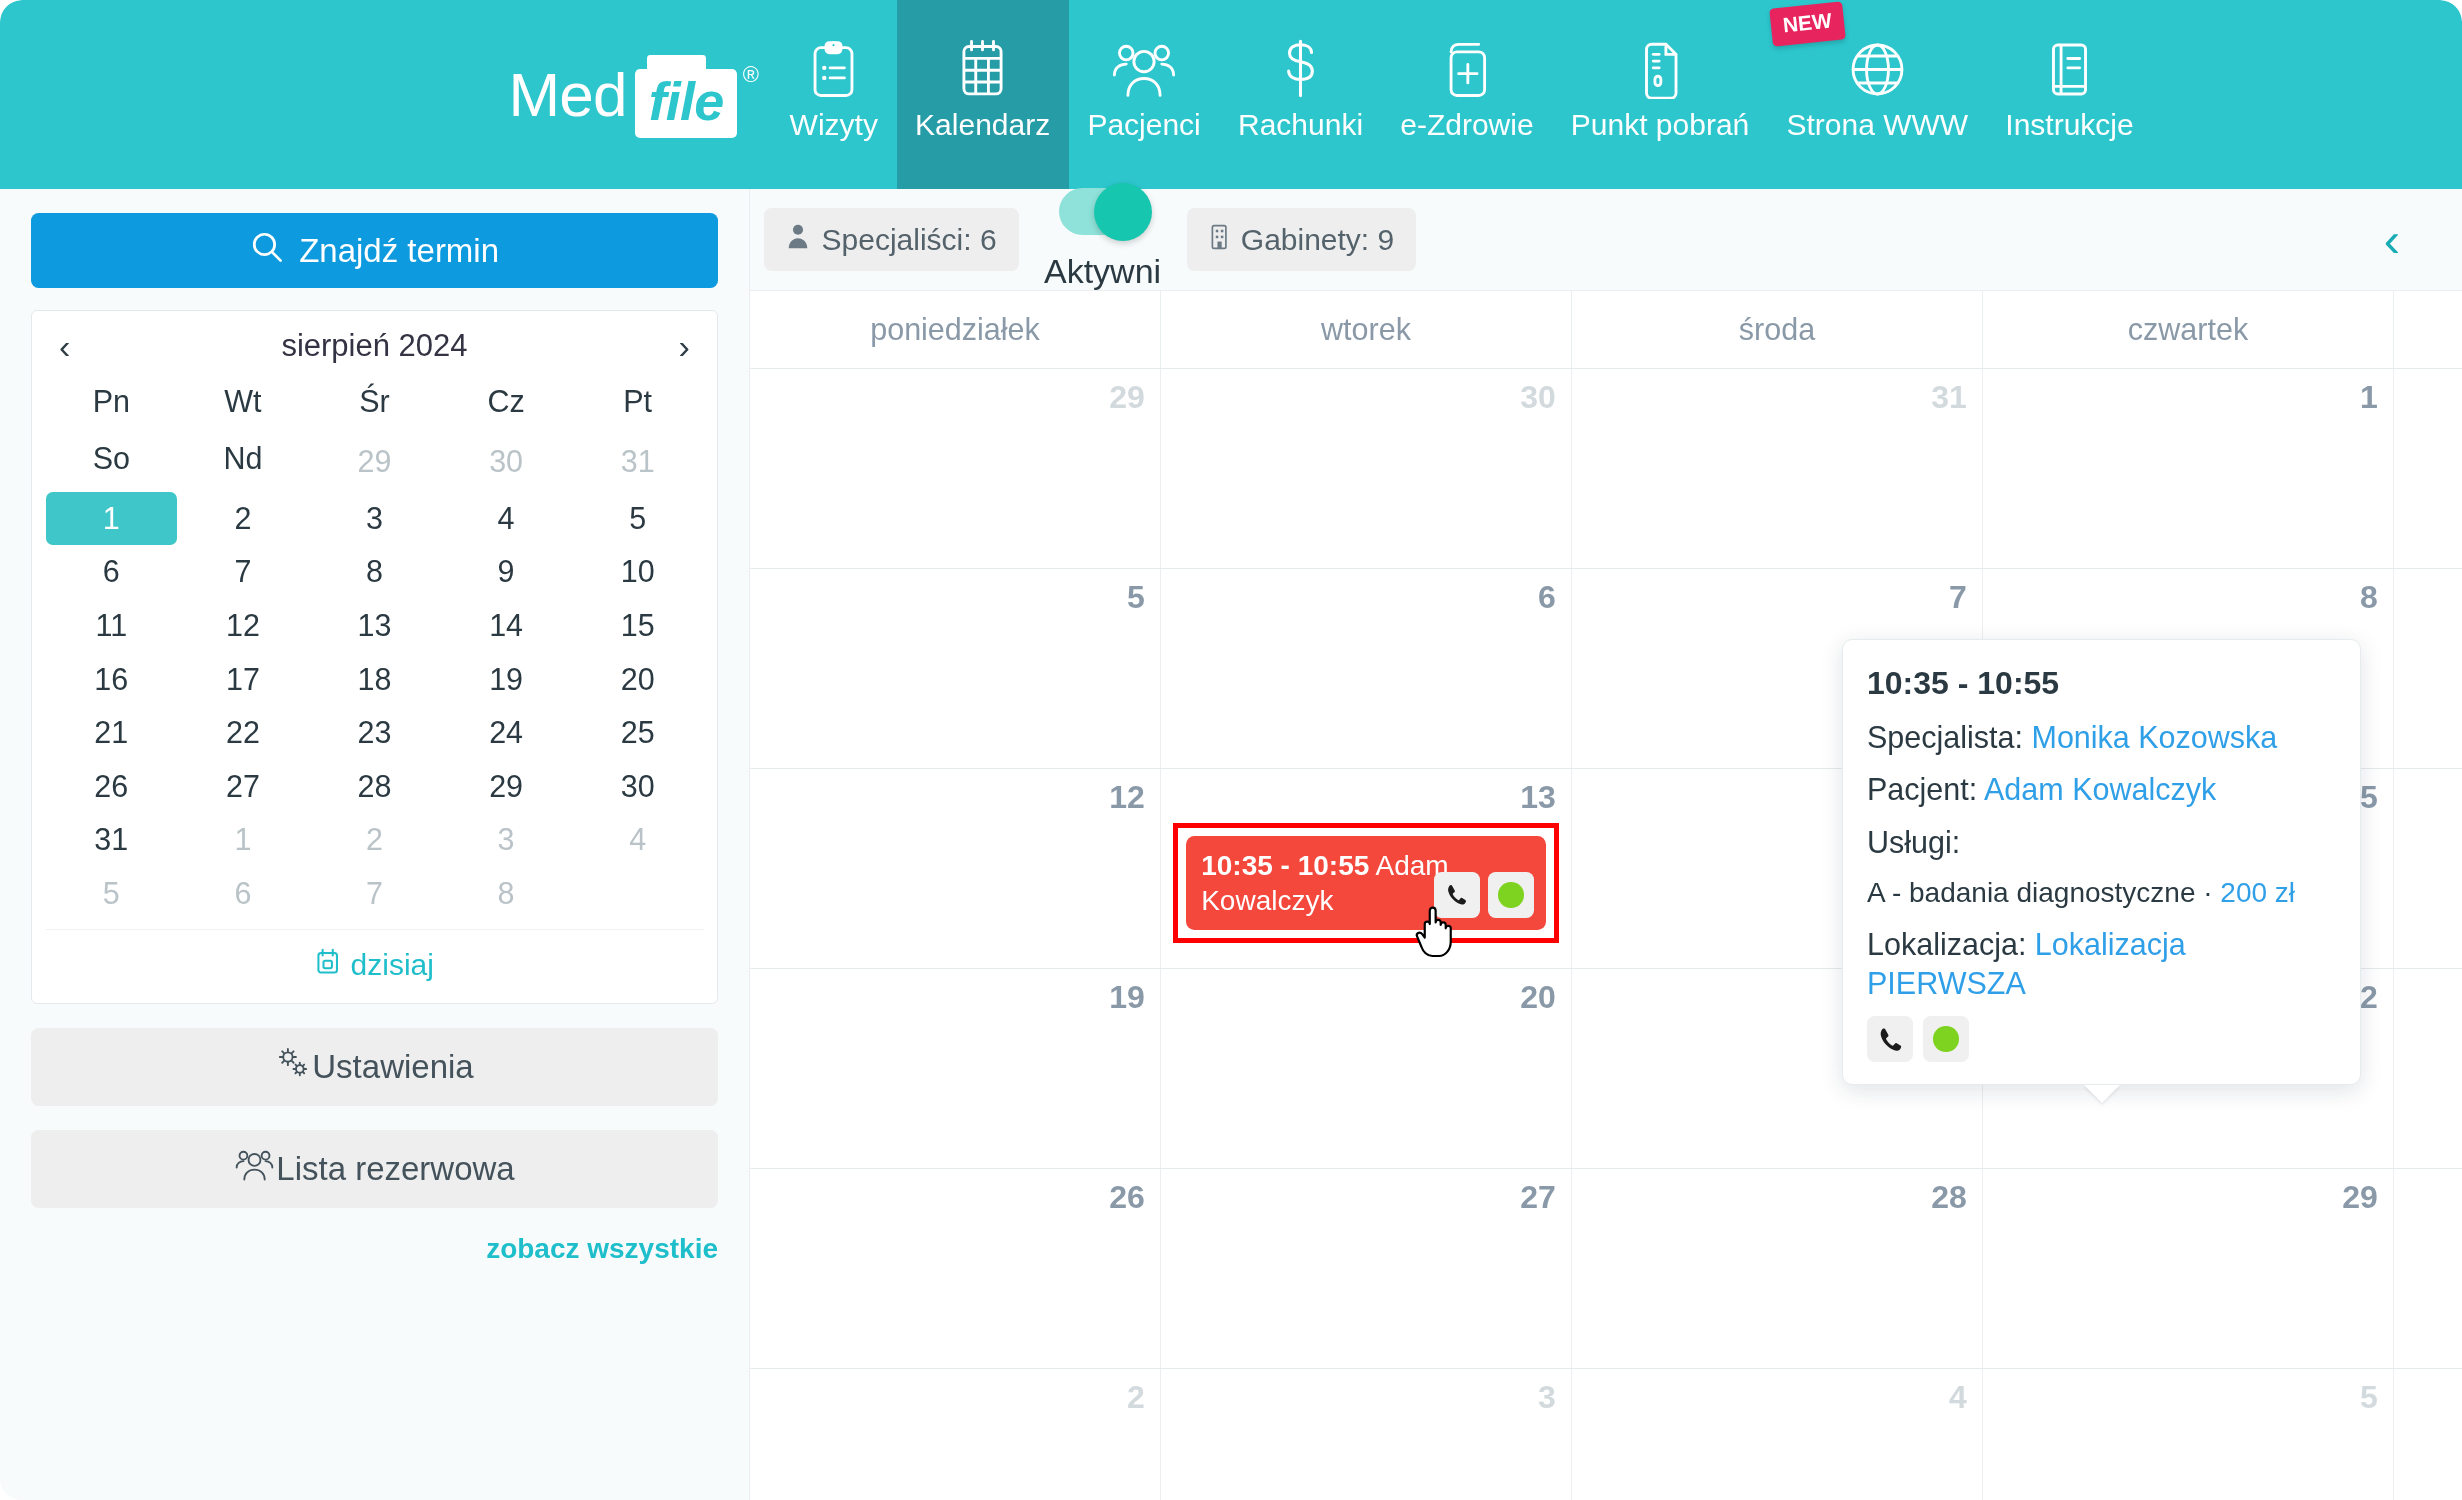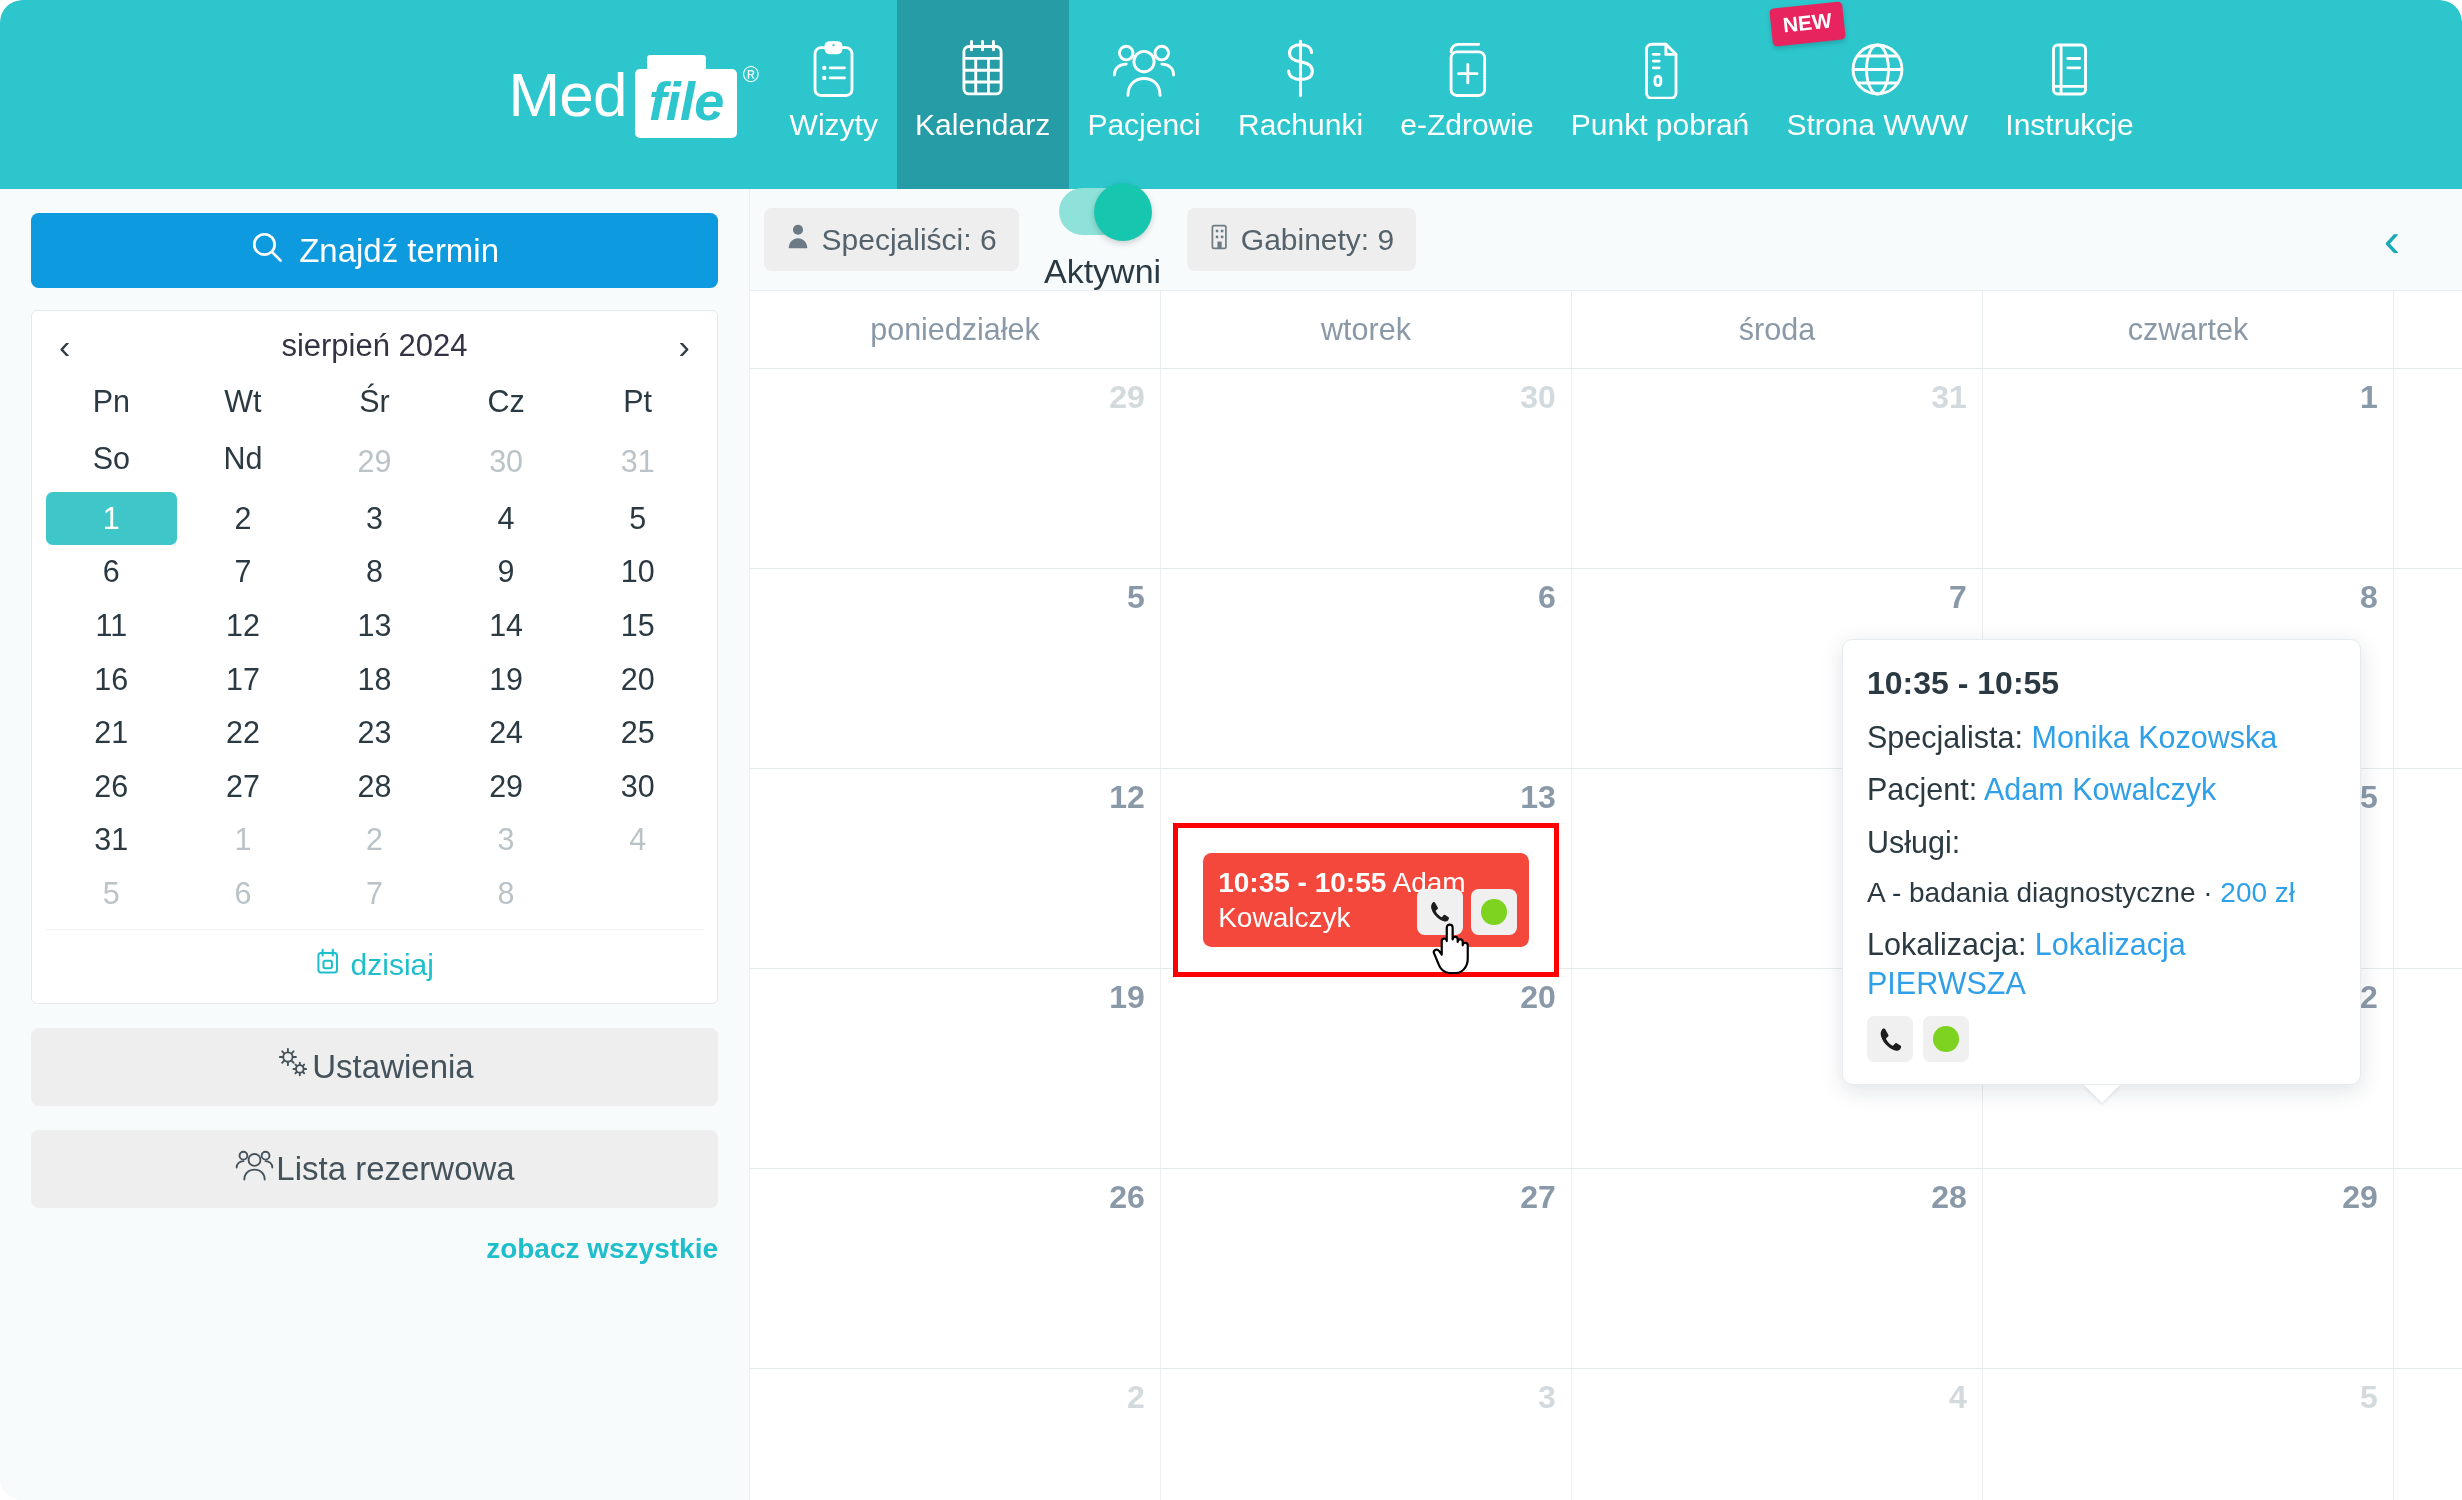--- a/index.html
+++ b/index.html
@@ -227,21 +227,21 @@
     font-size: 32px; color: #8a99a8; font-weight: 700;
   }
   .daynum.muted { color: #d3dade; }
 
   
   .event-wrap {
     position: absolute; left: 12px; top: 54px;
     width: 386px;
     border: 5.1px solid #ff0000;
     background: #fff;
-    padding: 25px;
+    padding: 8px;
   }
   .event {
     background: #f4483c; border-radius: 8.5px;
     padding: 12px 13.5px 12px 15.2px;
     color: #fff; font-size: 28px; line-height: 1.25;
     position: relative; min-height: 88px;
     cursor: pointer;
   }
   .event b { font-weight: 700; }
   .event .ebtns {

